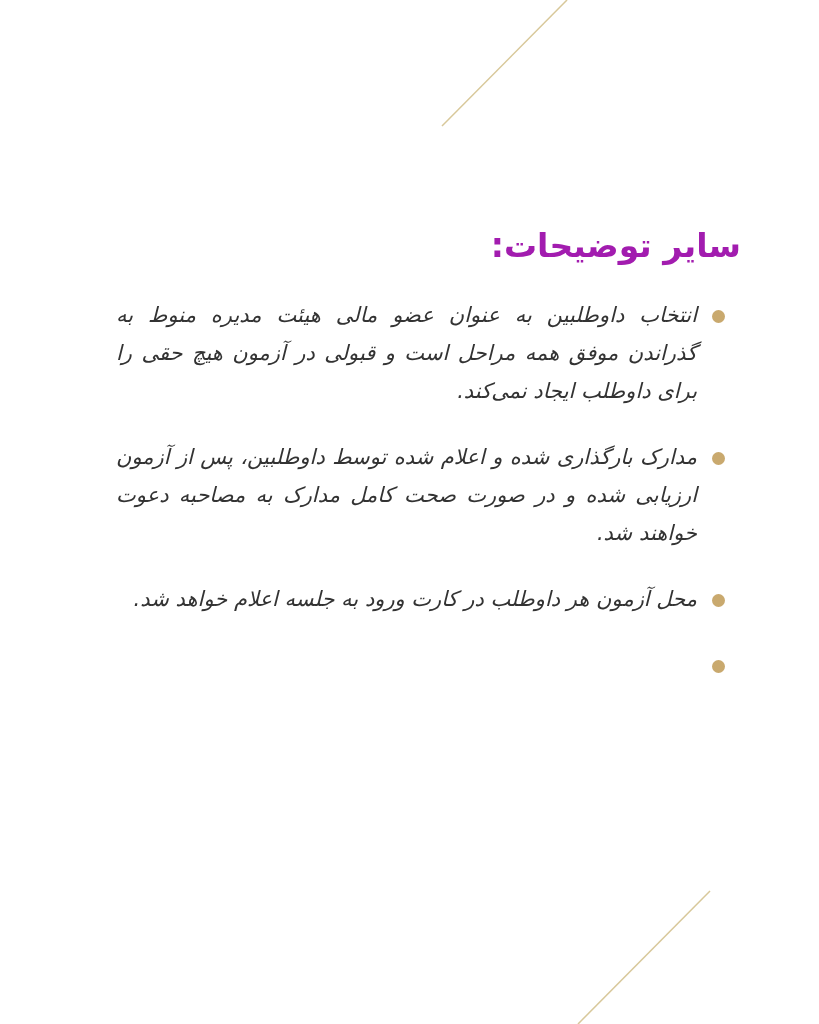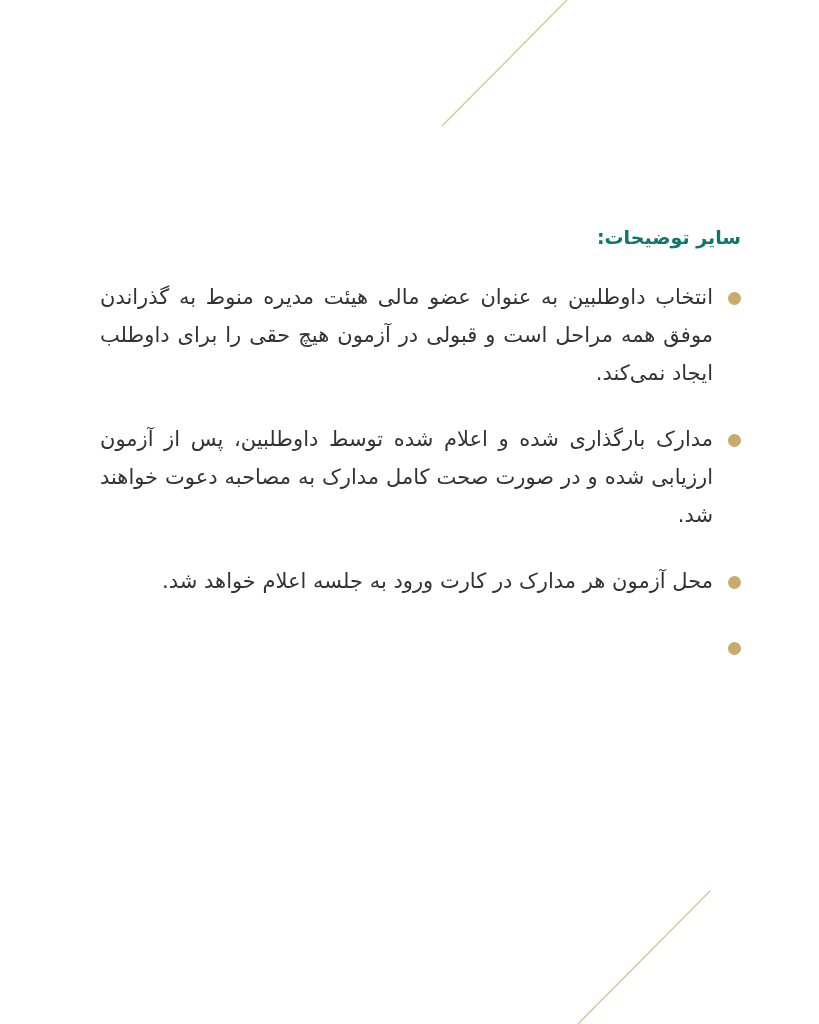--- a/index.html
+++ b/index.html
@@ -1,21 +1,21 @@
 <!DOCTYPE html>
 <html><head>
 <meta charset="utf-8">
 <style>
   html, body { margin:0; padding:0; }
   body { width:819px; height:1024px; background:#ffffff; position:relative; overflow:hidden;
          font-family:"DejaVu Sans", sans-serif; }
   .deco { position:absolute; left:0; top:0; width:819px; height:1024px; pointer-events:none; }
   .content { position:absolute; right:78px; left:100px; top:225px; direction:rtl; }
-  .title { font-size:19px; font-weight:bold; color:#0f766e; margin:0 0 28px 0; line-height:1.3; }
-  .list { list-style:none; margin:0; padding:0; }
+  .title { font-size:33px; font-weight:bold; color:#a21caf; margin:0 0 28px 0; line-height:1.3; }
+  .list { list-style:none; margin:16px; padding:0;font-style:italic; }
   .item { position:relative; padding-right:28px; font-size:21px; line-height:38px; color:#333333;
           margin-bottom:28px; text-align:justify; }
   .bullet { position:absolute; right:0; top:14px; width:13px; height:13px; border-radius:50%; background:#c9a96e; }
 </style>
 </head>
 <body>
 
 <svg class="deco" viewBox="0 0 819 1024">
   <line x1="567" y1="0" x2="442" y2="126" stroke="#d8c89a" stroke-width="1.5"></line>
   <line x1="710" y1="891" x2="578" y2="1024" stroke="#d8c89a" stroke-width="1.5"></line>
@@ -27,19 +27,19 @@
     <li class="item">
       <span class="bullet"></span>
       <span>انتخاب داوطلبین به عنوان عضو مالی هیئت مدیره منوط به گذراندن موفق همه مراحل است و قبولی در آزمون هیچ حقی را برای داوطلب ایجاد نمی‌کند.</span>
     </li>
     <li class="item">
       <span class="bullet"></span>
       <span>مدارک بارگذاری شده و اعلام شده توسط داوطلبین، پس از آزمون ارزیابی شده و در صورت صحت کامل مدارک به مصاحبه دعوت خواهند شد.</span>
     </li>
     <li class="item">
       <span class="bullet"></span>
-      <span>محل آزمون هر مدارک در کارت ورود به جلسه اعلام خواهد شد.</span>
+      <span>محل آزمون هر داوطلب در کارت ورود به جلسه اعلام خواهد شد.</span>
     </li>
     <li class="item">
       <span class="bullet"></span>
     </li>
   </ul>
 </div>
 
 </body></html>

